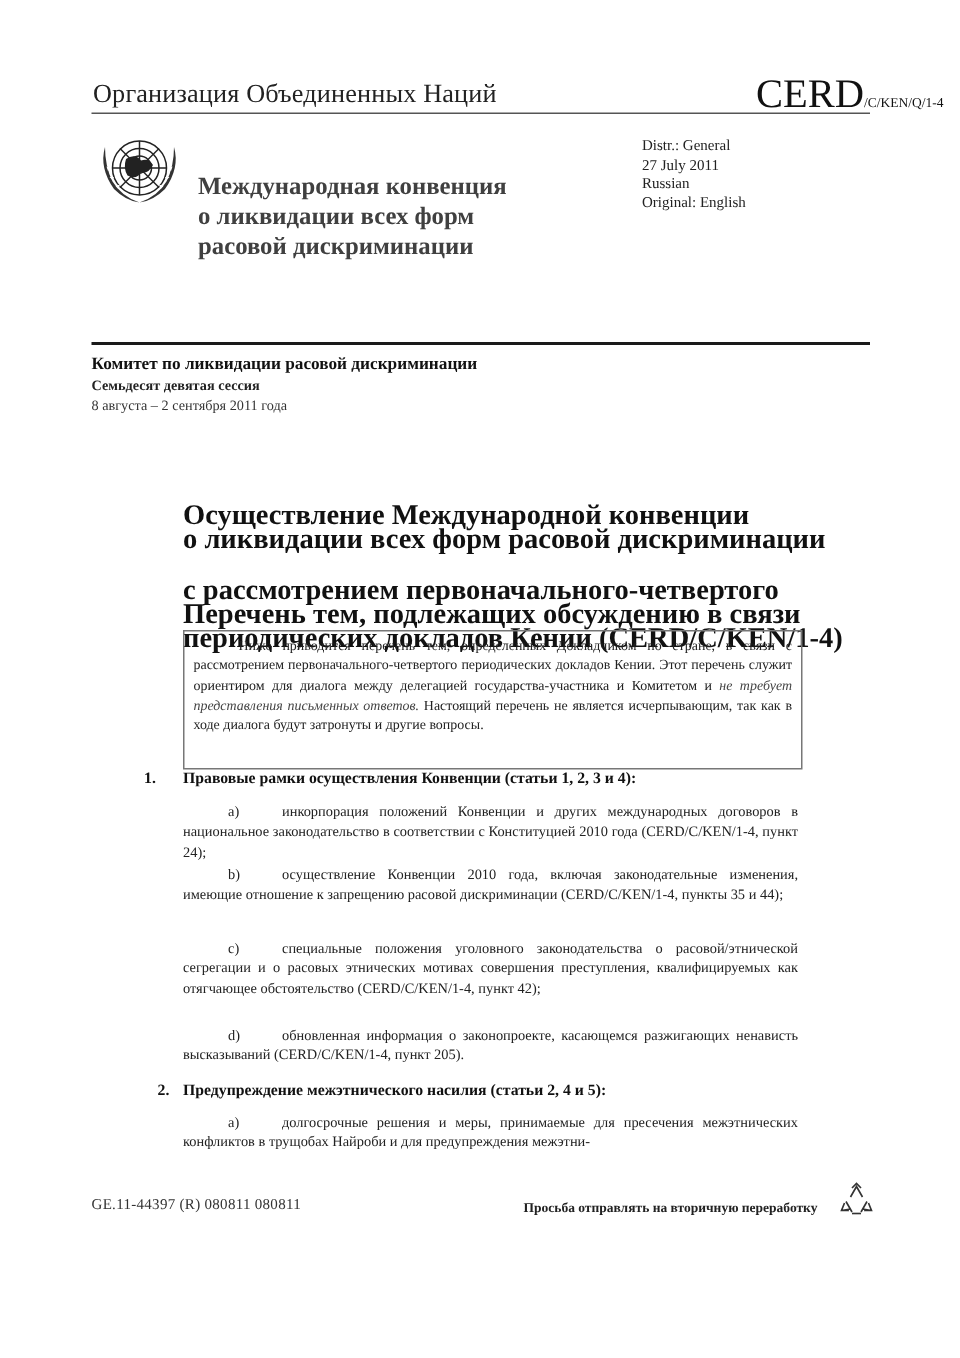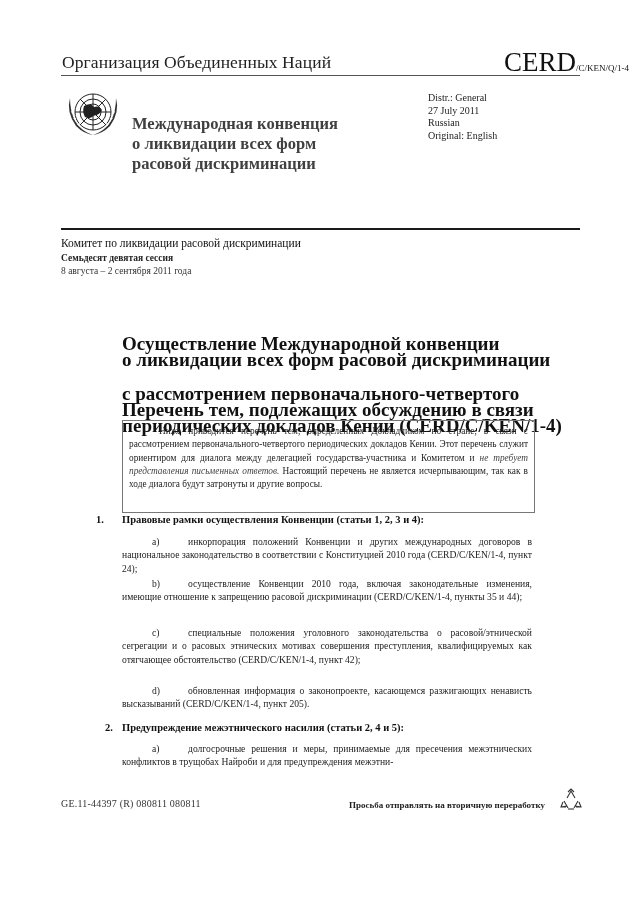--- a/index.html
+++ b/index.html
@@ -12,21 +12,21 @@
   .symbol .sym-suffix { font-size: 9px; vertical-align: baseline; }
   .rule-top { left: 61px; top: 75px; width: 519px; height: 1px; background: #555; }
 
   .emblem { left: 62px; top: 84px; width: 62px; height: 60px; }
   .conv-title { left: 132px; top: 86px; font-size: 16.5px; font-weight: bold; line-height: 20px; color: #404040; margin-top: 28px; }
 
   .distr { left: 428px; top: 92px; font-size: 10px; line-height: 12.5px; color: #222; }
 
   .rule-thick { left: 61px; top: 228px; width: 519px; height: 2px; background: #1a1a1a; }
 
-  .committee { left: 61px; top: 237px; font-size: 11.5px; font-weight: normal; color: #111; }
+  .committee { left: 61px; top: 237px; font-size: 11.5px; font-weight: bold; color: #111; }
   .session { left: 61px; top: 253px; font-size: 9.5px; font-weight: bold; color: #222; text-align: center; }
   .dates { left: 61px; top: 266px; font-size: 9.5px; color: #333; }
 
   .heading { left: 122px; font-size: 19px; font-weight: bold; line-height: 16px; color: #111; margin-top: 40px; }
   .heading1 { top: 296px; }
   .heading2 { top: 346px; }
 
   .summary-box { left: 122px; top: 408px; width: 413px; height: 93px; border: 1px solid #777; padding: 4px 6px 0 6px; font-size: 9.3px; line-height: 13.3px; text-align: justify; color: #222; margin-top: 12px; }
   .summary-box .indent { display: inline-block; width: 30px; }
   .summary-box em { font-style: italic; color: #444; }

